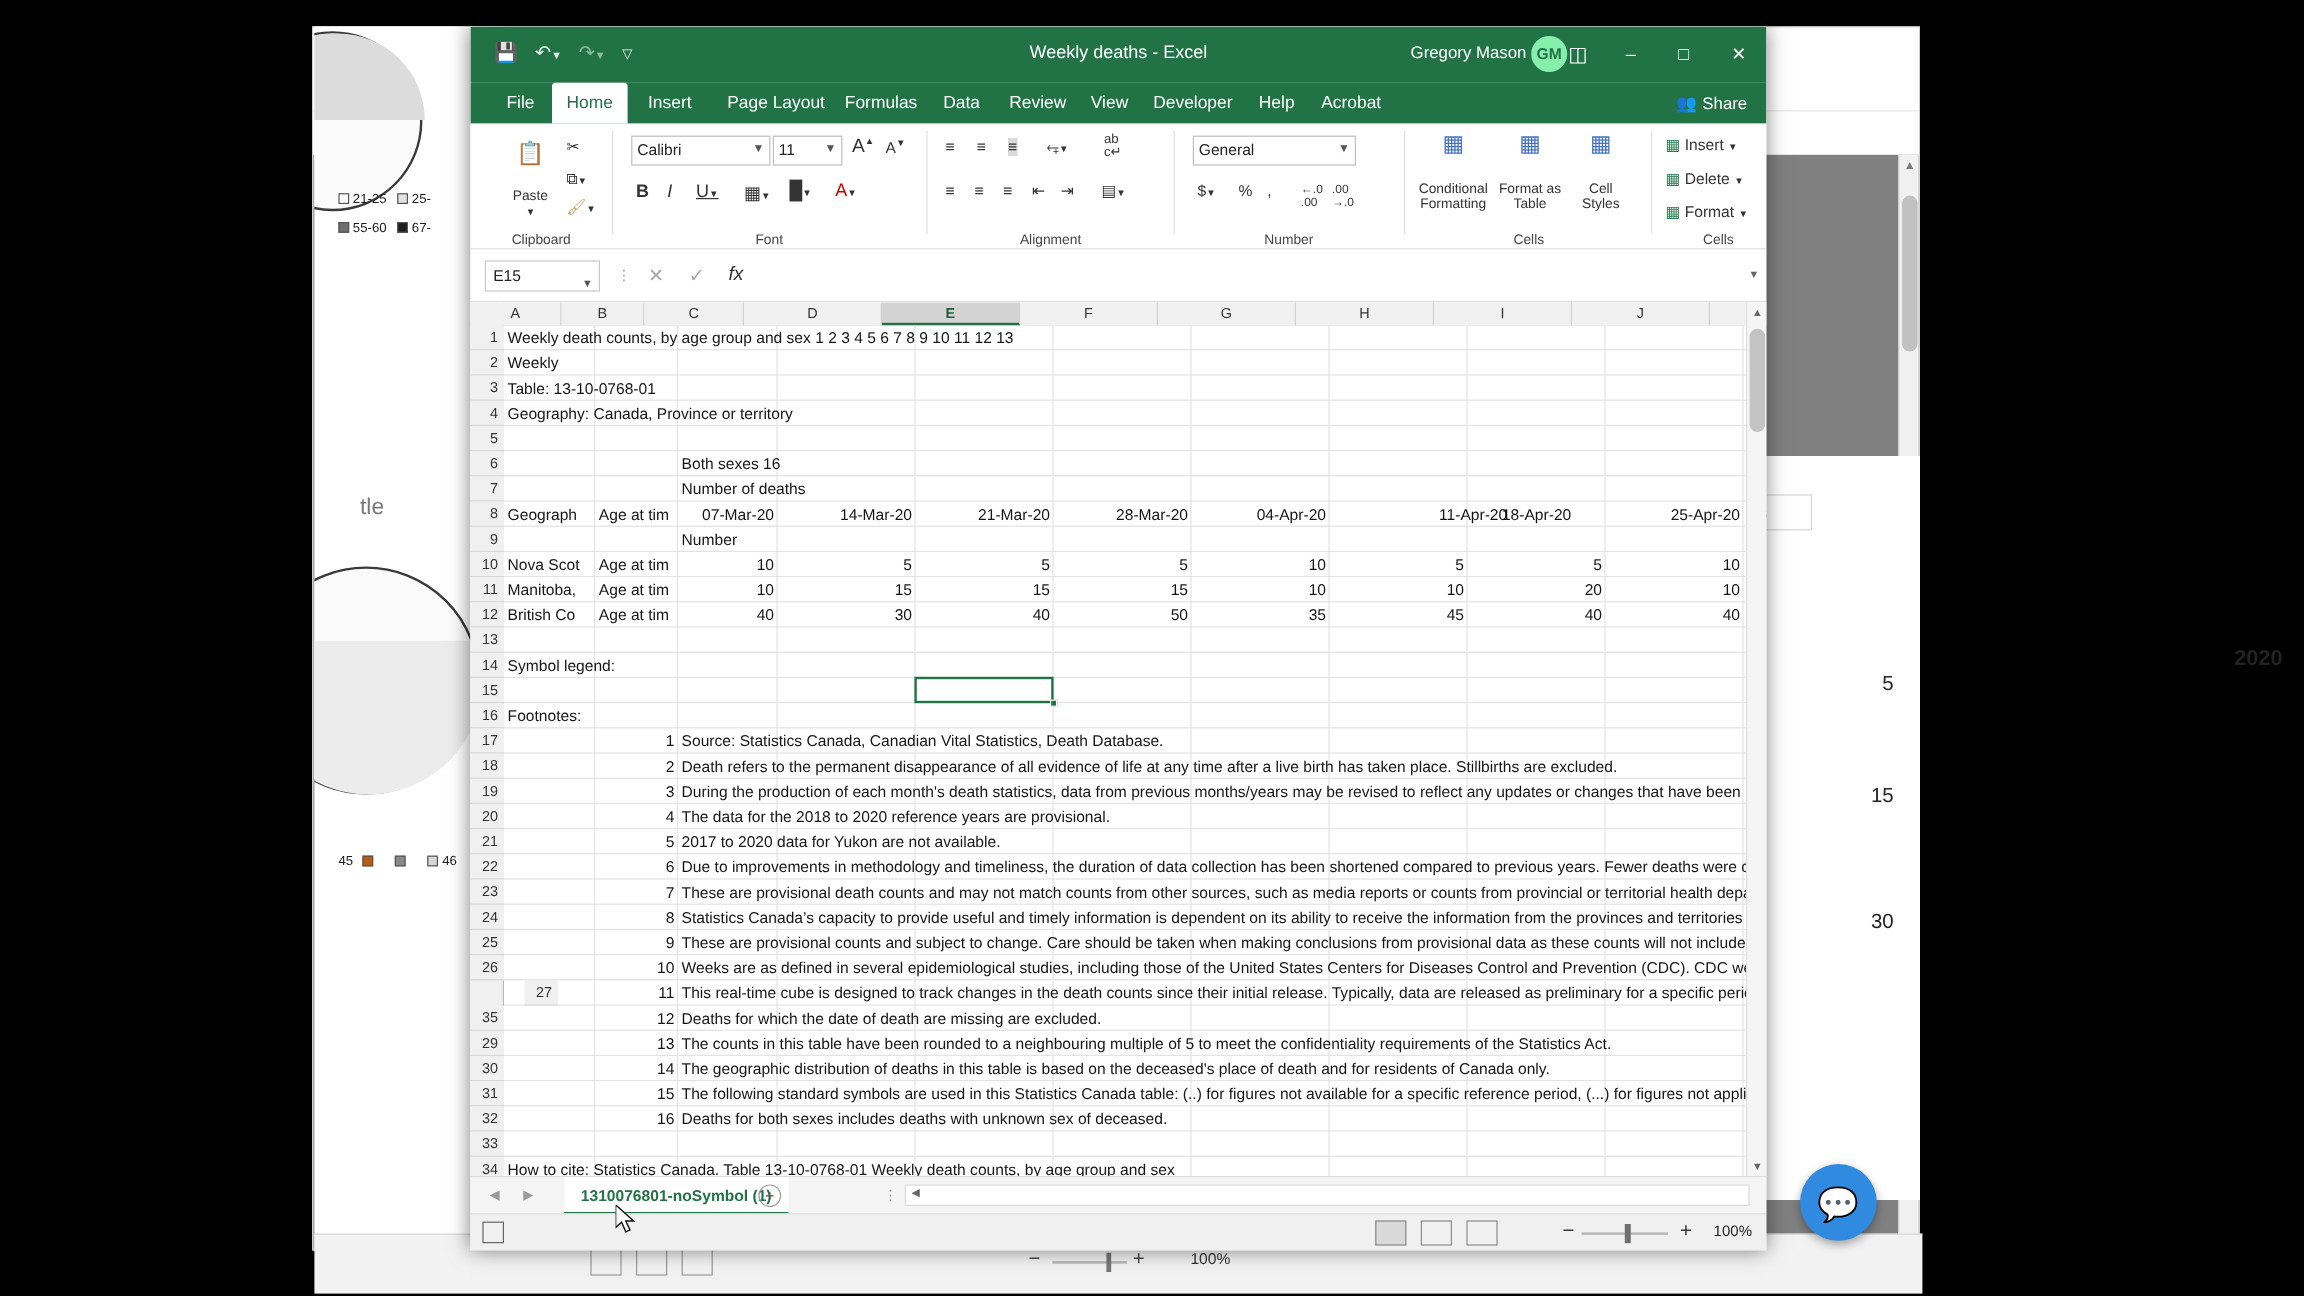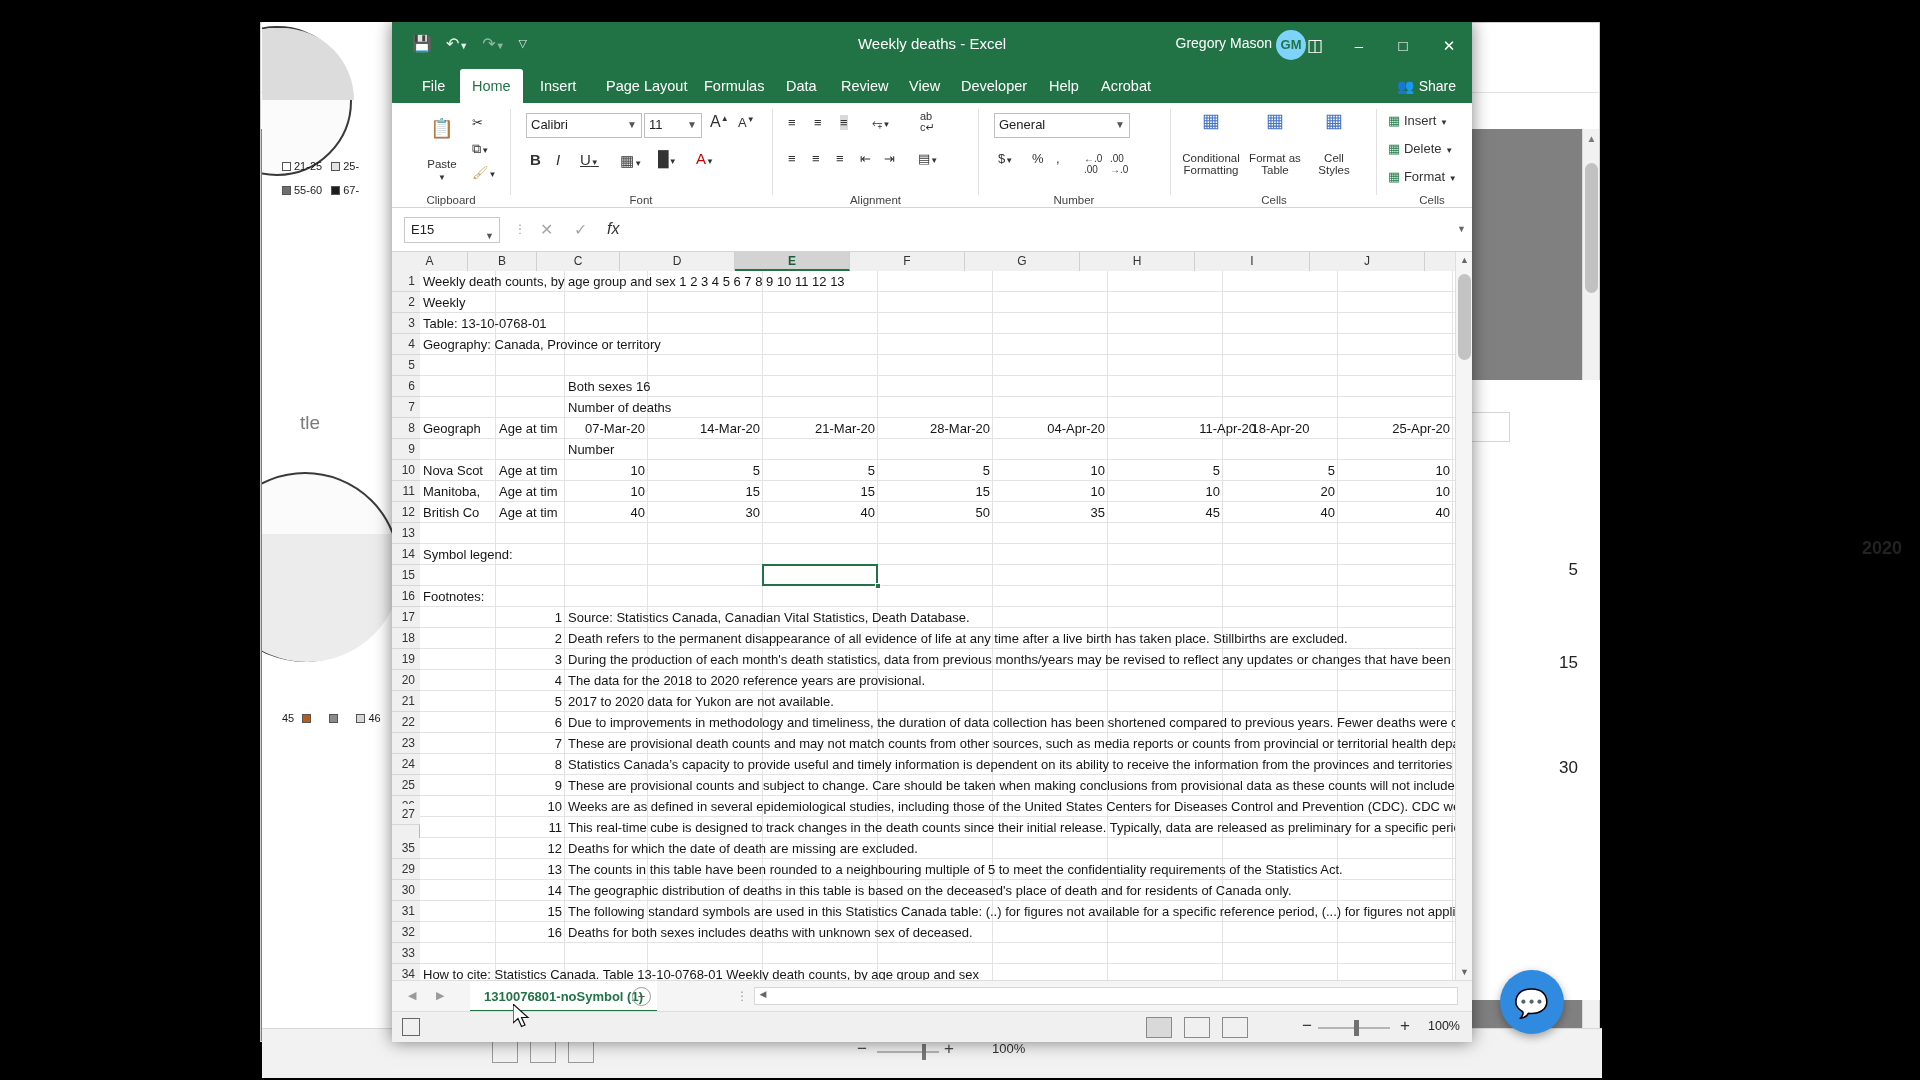--- a/index.html
+++ b/index.html
@@ -68,21 +68,21 @@
            box-shadow:0 0 16px rgba(0,0,0,.5); overflow:hidden; }
 
   
   #titlebar { position:absolute; left:0; top:0; width:100%; height:47px; background:#217346; }
   #qat { position:absolute; left:20px; top:12px; display:flex; align-items:center; gap:14px;
          color:#fff; font-size:16px; }
   .qat-btn { color:#e7f2ec; cursor:default; }
   #win-title { position:absolute; left:0; right:0; top:13px; text-align:center; color:#fff; font-size:15px; }
   #acct { position:absolute; right:200px; top:13px; color:#fff; font-size:14px; }
   #acct-av { position:absolute; right:166px; top:8px; width:30px; height:30px; border-radius:50%;
-             background:#7dd3fc; color:#217346; font-size:13px; font-weight:bold; text-align:center; line-height:30px; }
+             background:#86efac; color:#217346; font-size:13px; font-weight:bold; text-align:center; line-height:30px; }
   .wctl { position:absolute; top:0; width:46px; height:47px; color:#fff; font-size:15px; text-align:center;
           line-height:47px; }
   #wctl-ribbon { right:134px; font-size:17px; }
   #wctl-min { right:90px; }
   #wctl-max { right:46px; }
   #wctl-close { right:0px; }
 
   
   #tabstrip { position:absolute; left:0; top:47px; width:100%; height:34px; background:#217346; }
   .rtab { position:absolute; top:0; height:34px; line-height:34px; color:#fff; font-size:14.5px;
@@ -436,21 +436,21 @@
           <div class="rowcell" style="top: 336px;">17</div>
           <div class="rowcell" style="top: 357px;">18</div>
           <div class="rowcell" style="top: 378px;">19</div>
           <div class="rowcell" style="top: 399px;">20</div>
           <div class="rowcell" style="top: 420px;">21</div>
           <div class="rowcell" style="top: 441px;">22</div>
           <div class="rowcell" style="top: 462px;">23</div>
           <div class="rowcell" style="top: 483px;">24</div>
           <div class="rowcell" style="top: 504px;">25</div>
           <div class="rowcell" style="top: 525px;">26</div>
-          <div class="rowcell" style="top: 533px;">27</div>
+          <div class="rowcell" style="top: 546px; margin-left: 45px;">27</div>
           <div class="rowcell" style="top: 567px;">35</div>
           <div class="rowcell" style="top: 588px;">29</div>
           <div class="rowcell" style="top: 609px;">30</div>
           <div class="rowcell" style="top: 630px;">31</div>
           <div class="rowcell" style="top: 651px;">32</div>
           <div class="rowcell" style="top: 672px;">33</div>
           <div class="rowcell" style="top: 693px;">34</div>
         </div>
       <div id="cells">
           <div class="hline" style="top: 20px;"></div>

